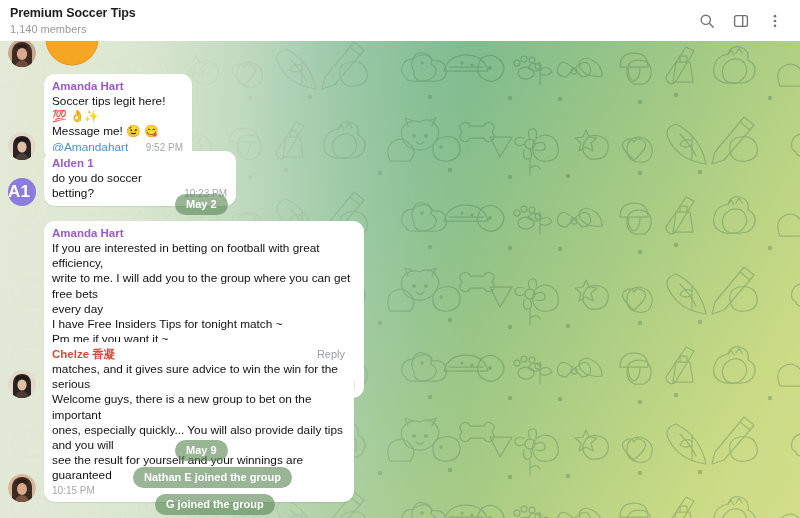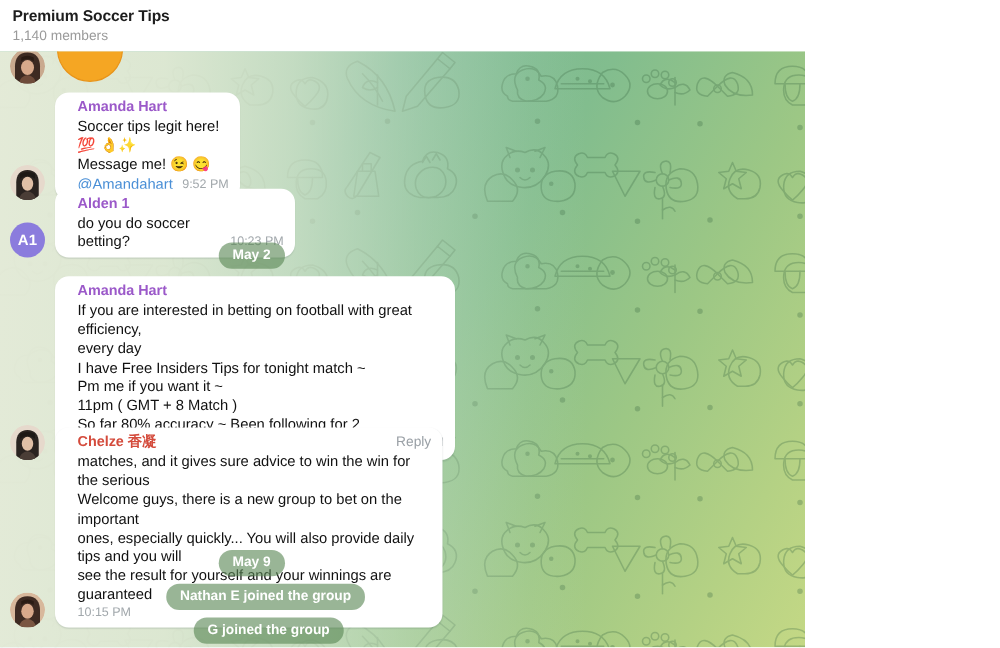--- a/index.html
+++ b/index.html
@@ -6,21 +6,21 @@
   html, body {
     width: 800px; height: 518px;
     font-family: "Liberation Sans", sans-serif;
     overflow: hidden;
     background: #ffffff;
   }
 
   
   #app {
     position: relative;
-    width: 644px; height: 518px;
+    width: 800px; height: 518px;
     overflow: hidden;
     background: #ffffff;
   }
 
   
   #chat-header {
     position: absolute;
     top: 0; left: 0;
     width: 800px; height: 41px;
     background: #ffffff;
@@ -123,32 +123,31 @@
     width: 28px; height: 28px;
     border-radius: 50%;
     flex: 0 0 28px;
     margin-right: 8px;
     overflow: hidden;
     position: relative;
   }
   .avatar.initials {
     display: flex;
     align-items: center;
-    justify-content: center;
     color: #ffffff;
-    font-size: 12px;
+    font-size: 17px;
     font-weight: bold;
     letter-spacing: 0.2px;
   }
   .avatar svg { display: block; width: 28px; height: 28px; }
 
   .bubble {
     background: #ffffff;
     border-radius: 11px;
-    padding: 5px 9px 5px 18px;
+    padding: 5px 9px 5px 8px;
     box-shadow: 0 1px 1px rgba(16,35,47,0.10);
     position: relative;
     max-width: 330px;
   }
   .bubble-head {
     display: flex;
     align-items: baseline;
     justify-content: space-between;
     gap: 18px;
   }
@@ -438,20 +437,21 @@
             <path d="M8 11 q6 -5 12 0 l0 -4 q-6 -3 -12 0 z" fill="#1d1815"></path>
             <path d="M14 21 q-6 1 -7 7 l14 0 q-1 -6 -7 -7 z" fill="#4a3d36"></path>
           </svg>
         </div>
         <div class="bubble" style="width:320px;">
           <div class="bubble-head">
             <span class="sender" style="color:#9b59c9">Amanda Hart</span>
           </div>
           <div class="msg-text">
             <div>If you are interested in betting on football with great efficiency,</div>
+            <div>write to me. I will add you to the group where you can get free bets</div>
             <div>every day</div>
             <div>I have Free Insiders Tips for tonight match ~</div>
             <div>Pm me if you want it ~</div>
             <div>11pm ( GMT + 8 Match )</div>
             <div class="tail-row">
               <span>So far 80% accuracy ~ Been following for 2 weeks already</span>
               <span style="flex:1"></span>
               <span class="time time-inline">10:06 PM</span>
             </div>
           </div>

